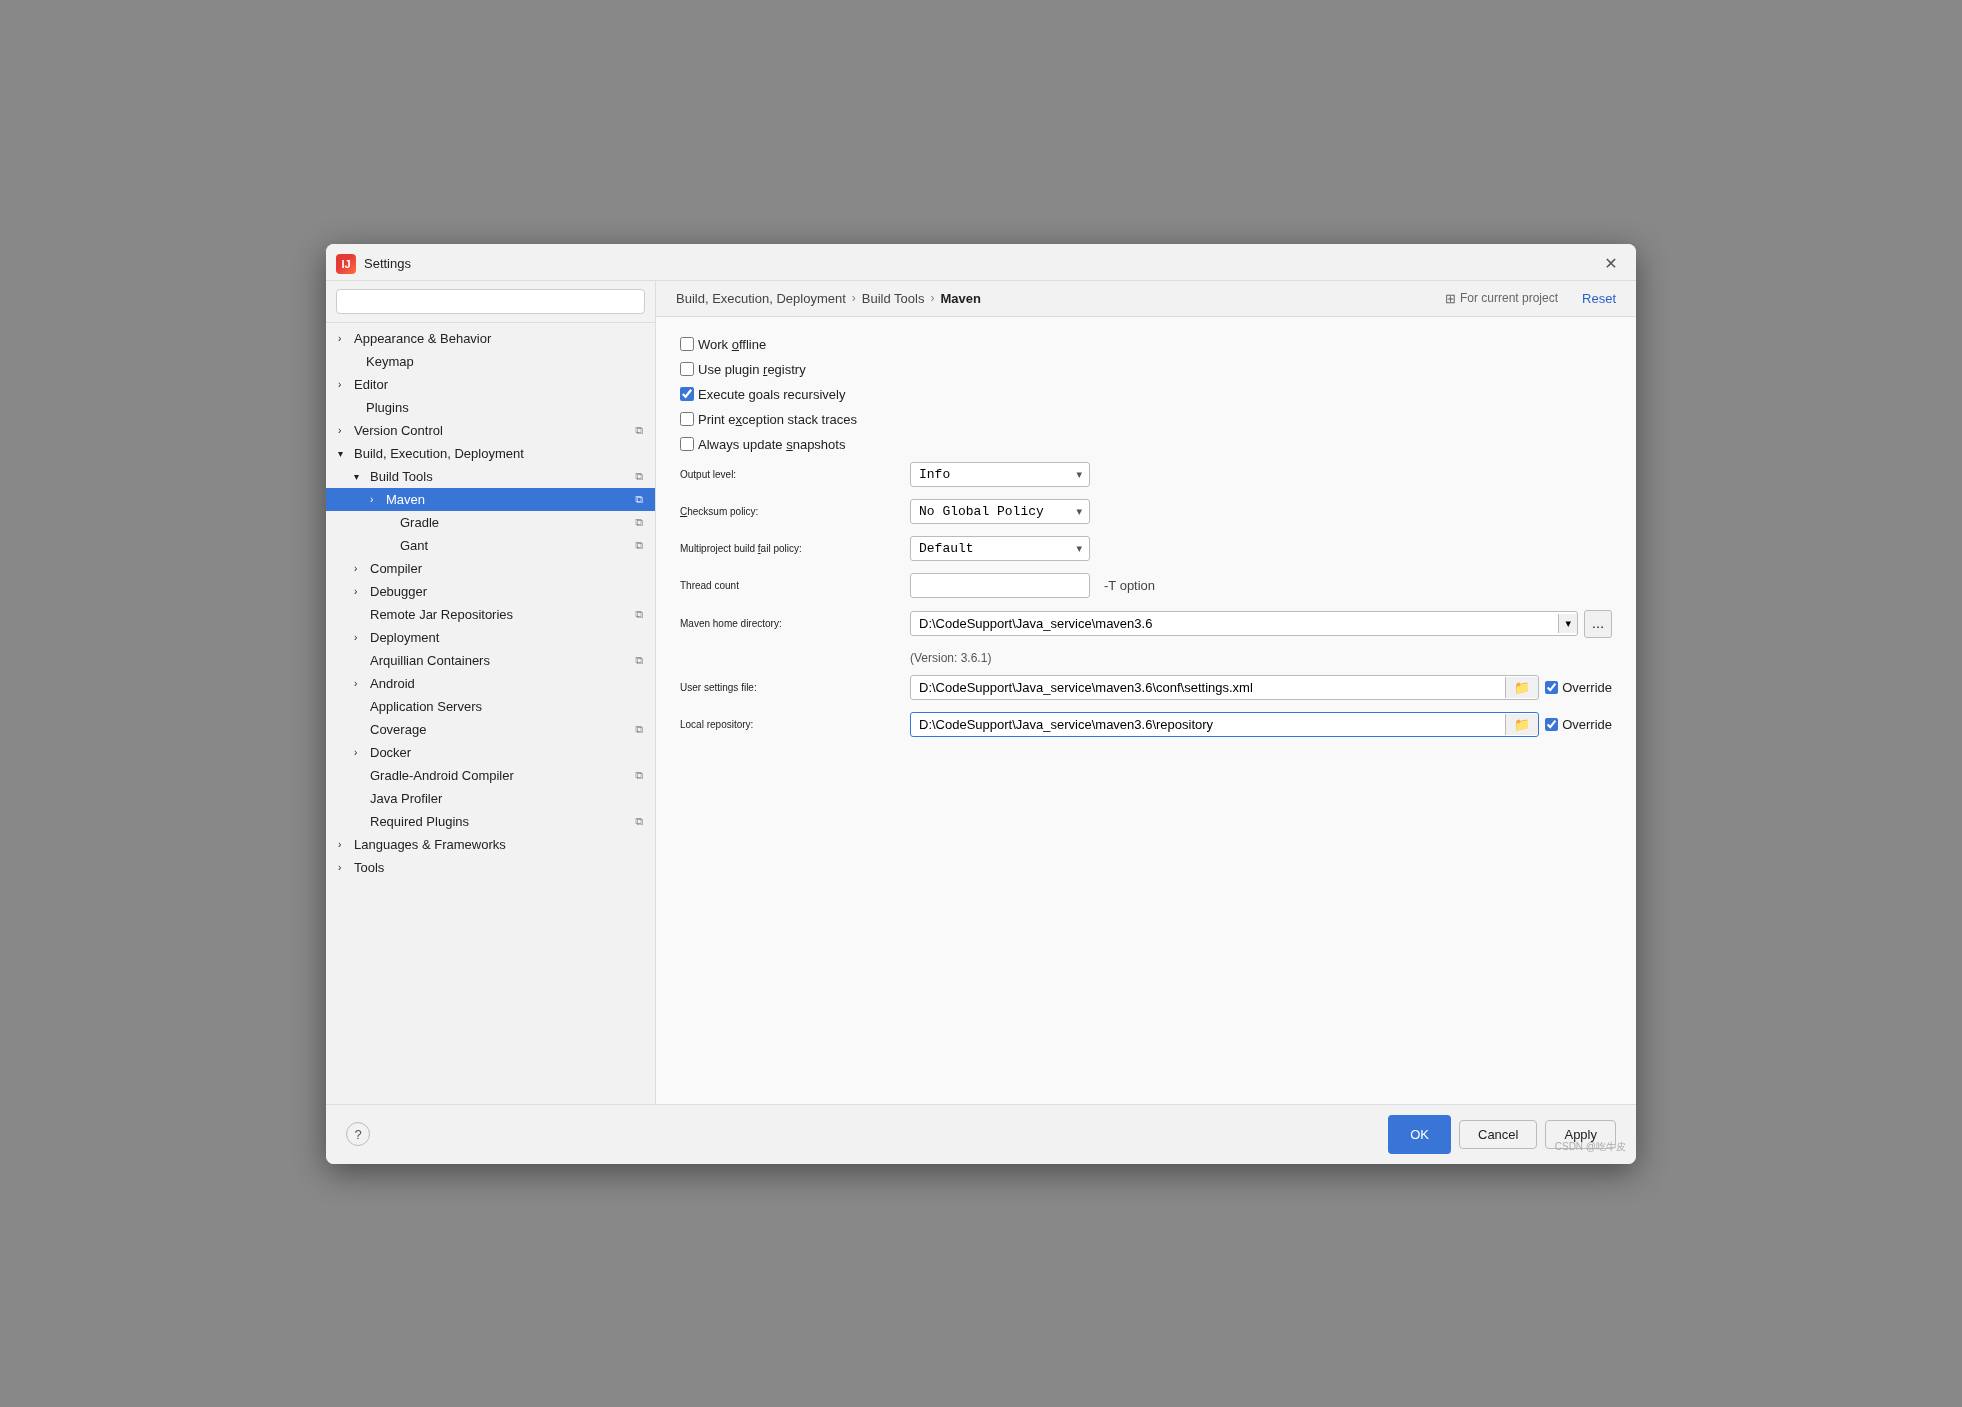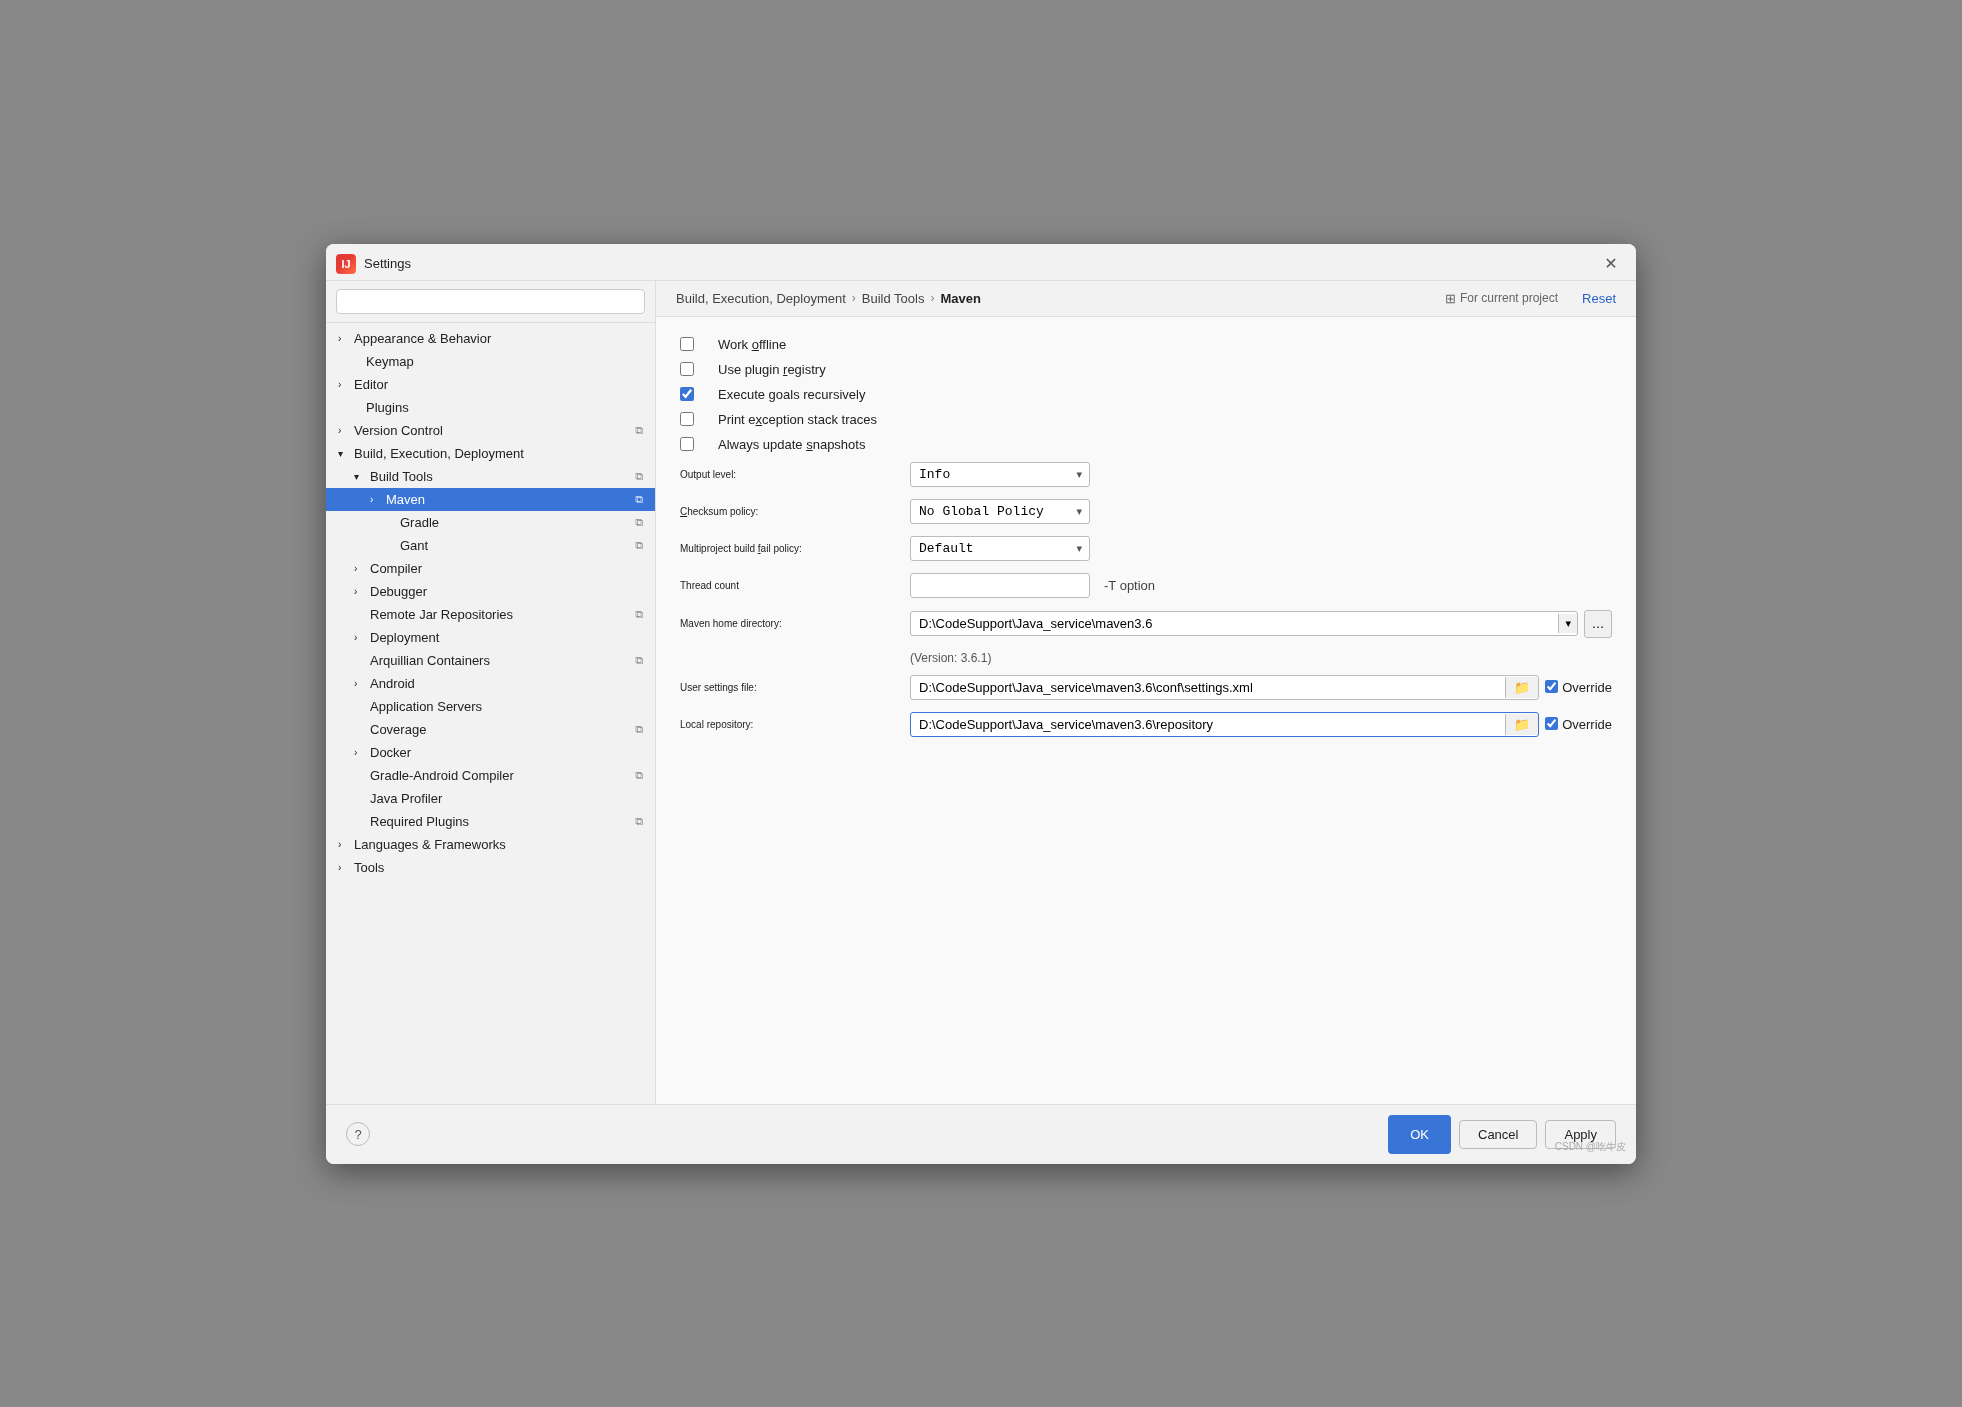--- a/index.html
+++ b/index.html
@@ -146,21 +146,21 @@
       font-weight: 500;
     }
     .settings-content {
       flex: 1;
       padding: 20px 24px;
       overflow-y: auto;
     }
     .checkbox-row {
       display: flex;
       align-items: center;
-      gap: 24px;
+      gap: 4px;
       margin-bottom: 10px;
     }
     .checkbox-row input[type=checkbox] {
       width: 14px; height: 14px;
       accent-color: #3875d7;
       cursor: pointer;
     }
     .checkbox-row label { font-size: 13px; color: #222; cursor: pointer; }
     .form-row {
       display: flex;
@@ -226,21 +226,21 @@
     .browse-btn {
       width: 28px; height: 28px;
       border: 1px solid #bbb;
       border-radius: 3px;
       background: #f0f0f0;
       cursor: pointer;
       display: flex; align-items: center; justify-content: center;
       font-size: 13px;
     }
     .override-check {
-      display: flex; align-items: flex-start; gap: 4px;
+      display: flex; align-items: center; gap: 4px;
     }
     .override-check input { accent-color: #3875d7; cursor: pointer; }
     .override-check label { font-size: 13px; color: #222; }
     
     .bottom-bar {
       padding: 10px 20px;
       display: flex;
       justify-content: flex-end;
       gap: 8px;
       border-top: 1px solid #ddd;

